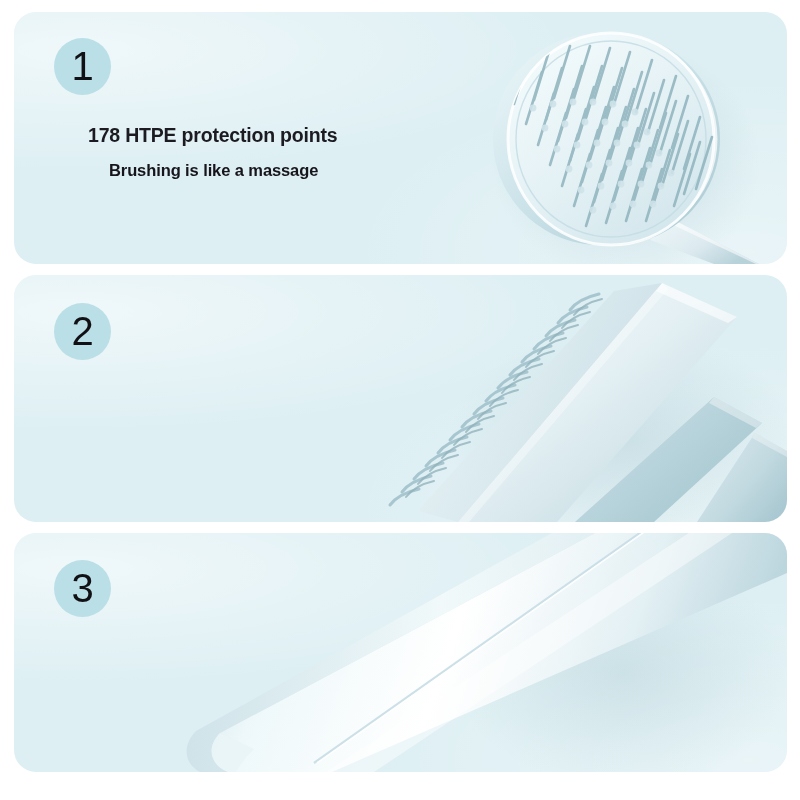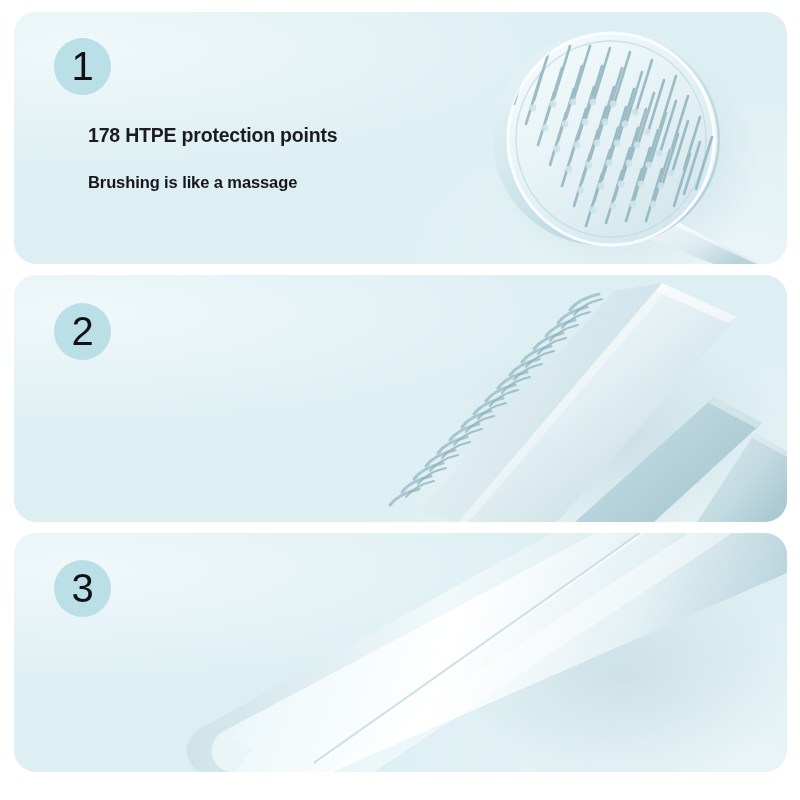--- a/index.html
+++ b/index.html
@@ -74,26 +74,27 @@
   .headline {
     color: #1c1b22;
     font-weight: bold;
     letter-spacing: -0.2px;
     white-space: nowrap;
   }
   .subline {
     color: #16151b;
     font-weight: bold;
     letter-spacing: -0.1px;
+    margin-left: 21px;
   }
   .h-lg { font-size: 19.5px; }
   .s-md { font-size: 16.5px; }
 
   #text-1 { top: 112px; }
-  #text-1 .headline { margin: 0 0 26px 0; }
+  #text-1 .headline { margin: 0 0 14px 0; }
 
   
   .art {
     position: absolute;
     inset: 0;
     pointer-events: none;
   }
   .art svg { display: block; }
 
   

